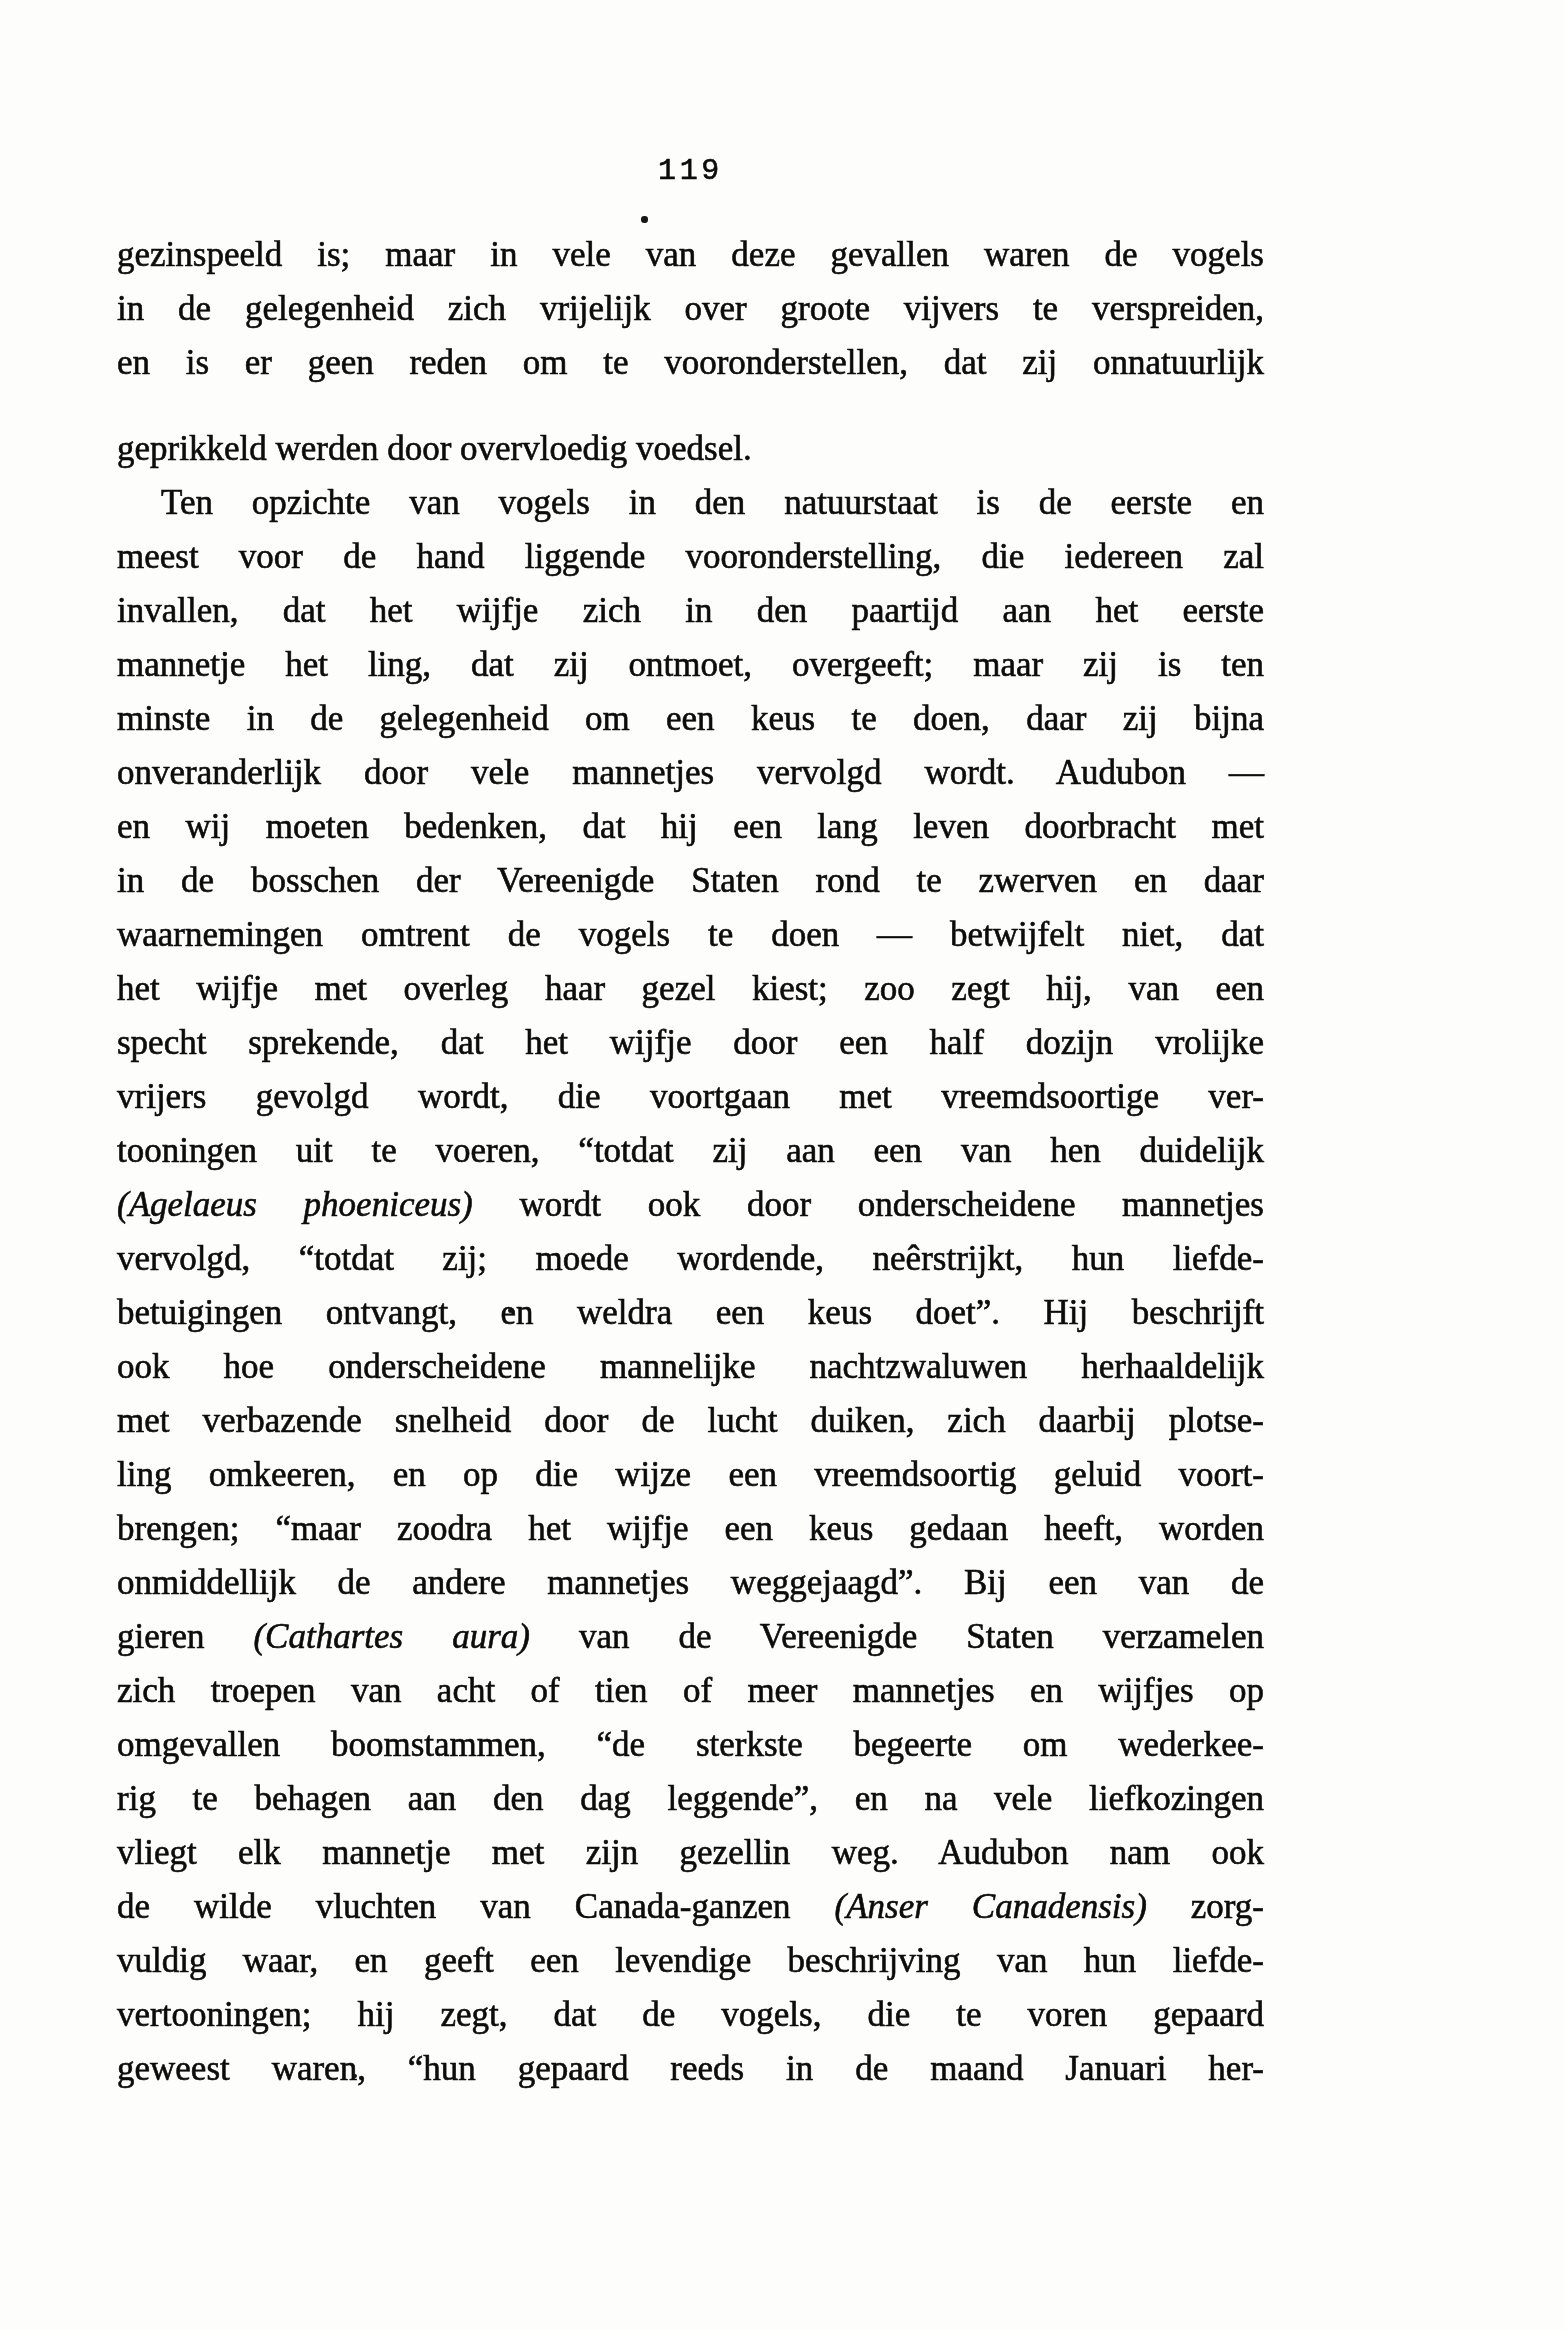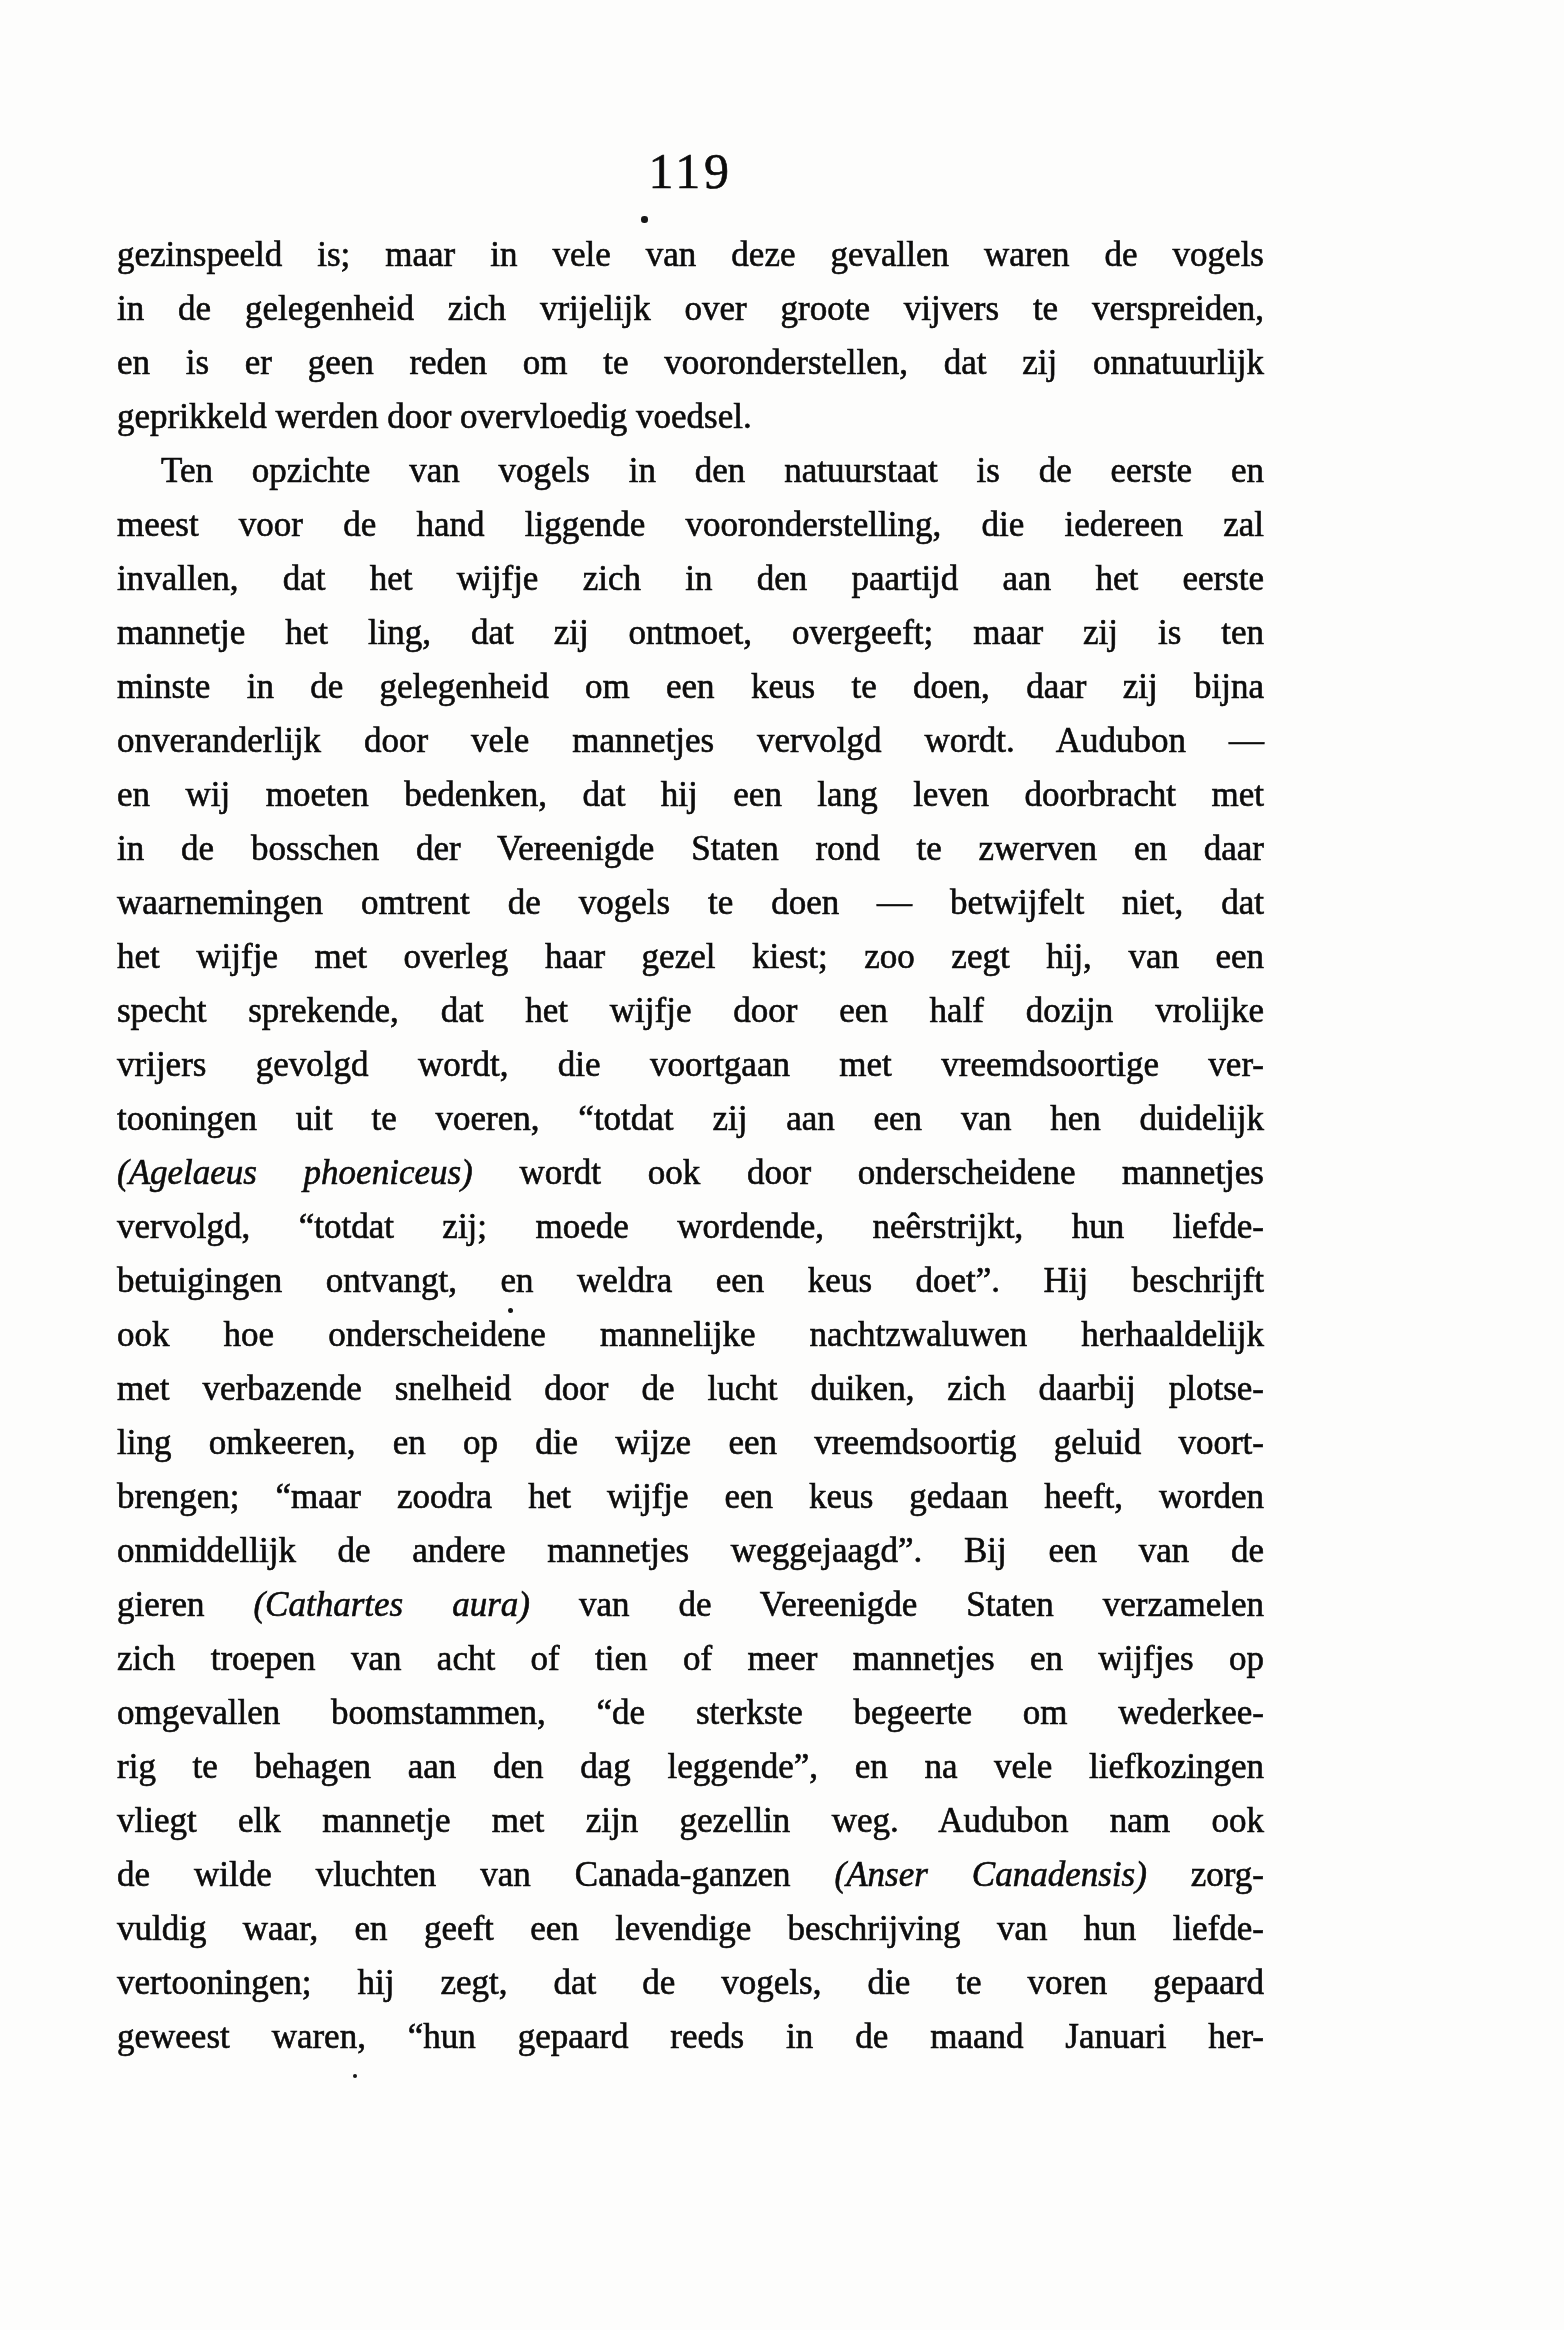--- a/index.html
+++ b/index.html
@@ -14,41 +14,43 @@
     overflow: hidden;
     font-family: "Liberation Serif", serif;
     color: #0c0c0c;
   }
   .pagenum {
     position: absolute;
     left: 117px;
     top: 150px;
     width: 1147px;
     text-align: center;
-    font-size: 50px;
+    font-size: 30px;
     line-height: 43px;
     letter-spacing: 3.7px;
+    font-family: Liberation Mono, monospace;
     -webkit-text-stroke: 0.6px #0c0c0c;
   }
   .text-block {
     position: absolute;
     left: 117px;
     top: 228px;
     width: 1147px;
     font-size: 35px;
     line-height: 54px;
     -webkit-text-stroke: 0.6px #0c0c0c;
   }
   .ln {
     height: 54px;
     text-align: justify;
     text-align-last: justify;
   }
   .ln.end {
     text-align-last: left;
+    margin-top: 32px;
   }
   .ln.indent {
     text-indent: 44px;
   }
   .it {
     font-style: italic;
   }
   .speck {
     position: absolute;
     background: #161616;

